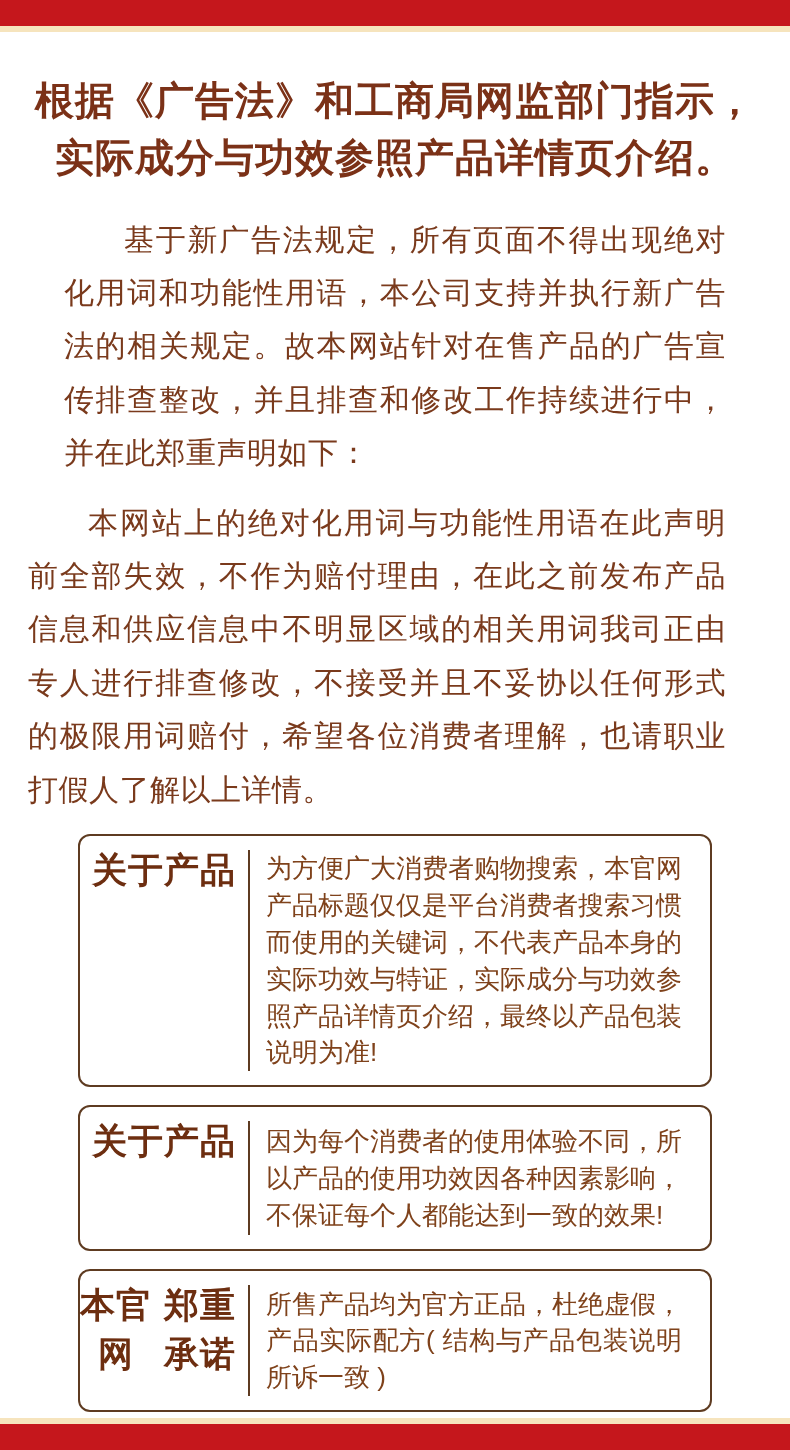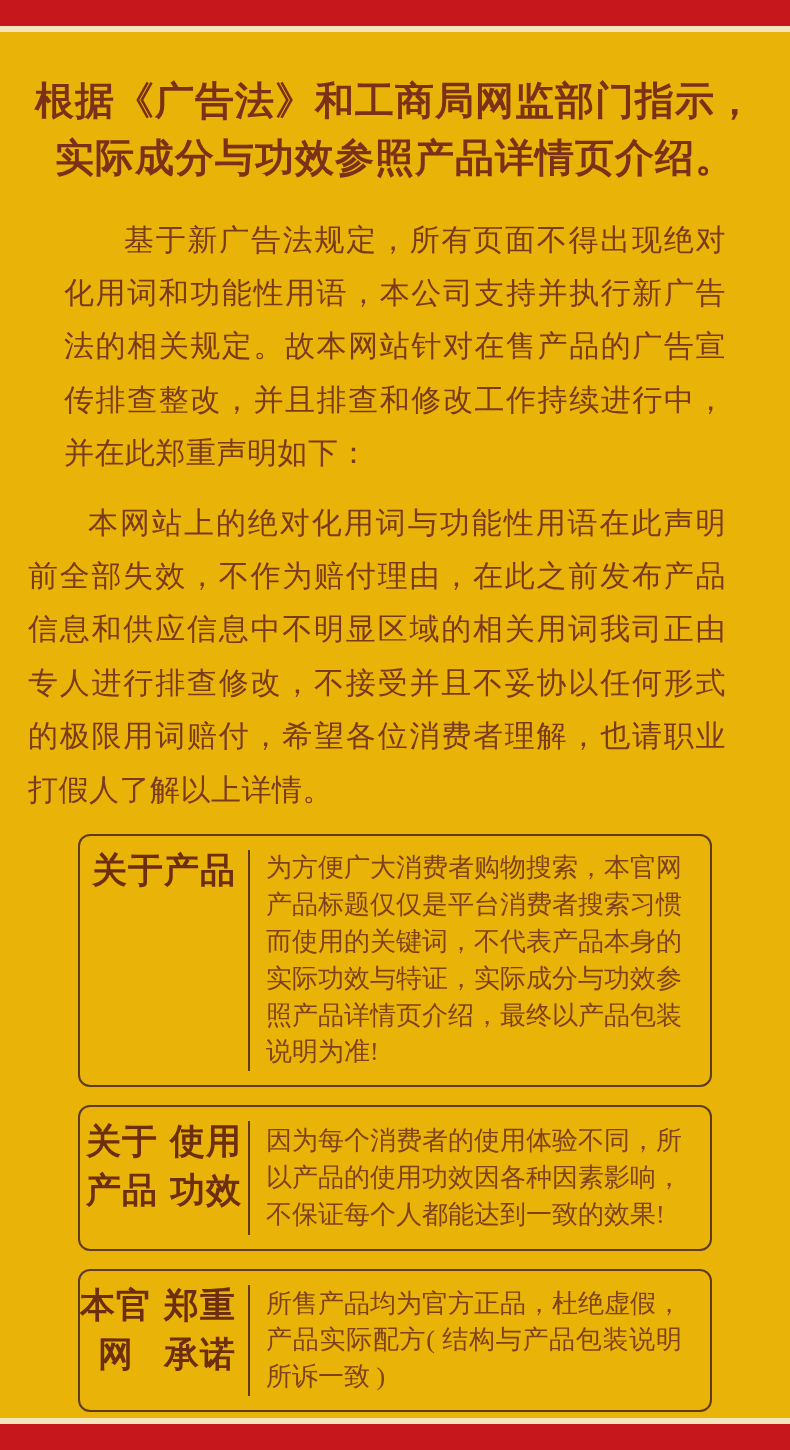--- a/index.html
+++ b/index.html
@@ -5,21 +5,21 @@
   html, body {
     margin: 0;
     padding: 0;
     background: #f1d7a8;
   }
   .page {
     position: relative;
     width: 790px;
     height: 1450px;
     margin: 0 auto;
-    background: #eab308;
+    background: #ffffff;
     overflow: hidden;
     font-family: "Liberation Serif", "DejaVu Serif", serif;
   }
   .band {
     width: 100%;
     height: 26px;
     background: #c5171c;
   }
   .band-top { position: absolute; top: 0; left: 0; }
   .band-bottom { position: absolute; bottom: 0; left: 0; }
@@ -89,21 +89,21 @@
   .box-divider {
     flex: 0 0 2px;
     background: #5e3b21;
     margin: 14px 0;
   }
   .box-text {
     flex: 1 1 auto;
     display: flex;
     align-items: center;
     padding: 14px 28px 14px 16px;
-    font-family: Liberation Serif, serif;
+    font-family: Liberation Sans, sans-serif;
     font-size: 26px;
     line-height: 1.42;
     color: #7f421b;
     text-align: justify;
     text-justify: inter-character;
   }
 
   .footer {
     margin-top: 26px;
     text-align: center;
@@ -139,21 +139,20 @@
       </div>
       <div class="box-divider"></div>
       <div class="box-text">
         <span>为方便广大消费者购物搜索，本官网产品标题仅仅是平台消费者搜索习惯而使用的关键词，不代表产品本身的实际功效与特证，实际成分与功效参照产品详情页介绍，最终以产品包装说明为准!</span>
       </div>
     </div>
 
     <div class="notice-box box-2">
       <div class="box-label">
         <span>关于产品</span>
-        <span>使用功效</span>
       </div>
       <div class="box-divider"></div>
       <div class="box-text">
         <span>因为每个消费者的使用体验不同，所以产品的使用功效因各种因素影响，不保证每个人都能达到一致的效果!</span>
       </div>
     </div>
 
     <div class="notice-box box-3">
       <div class="box-label">
         <span>本官网</span>

